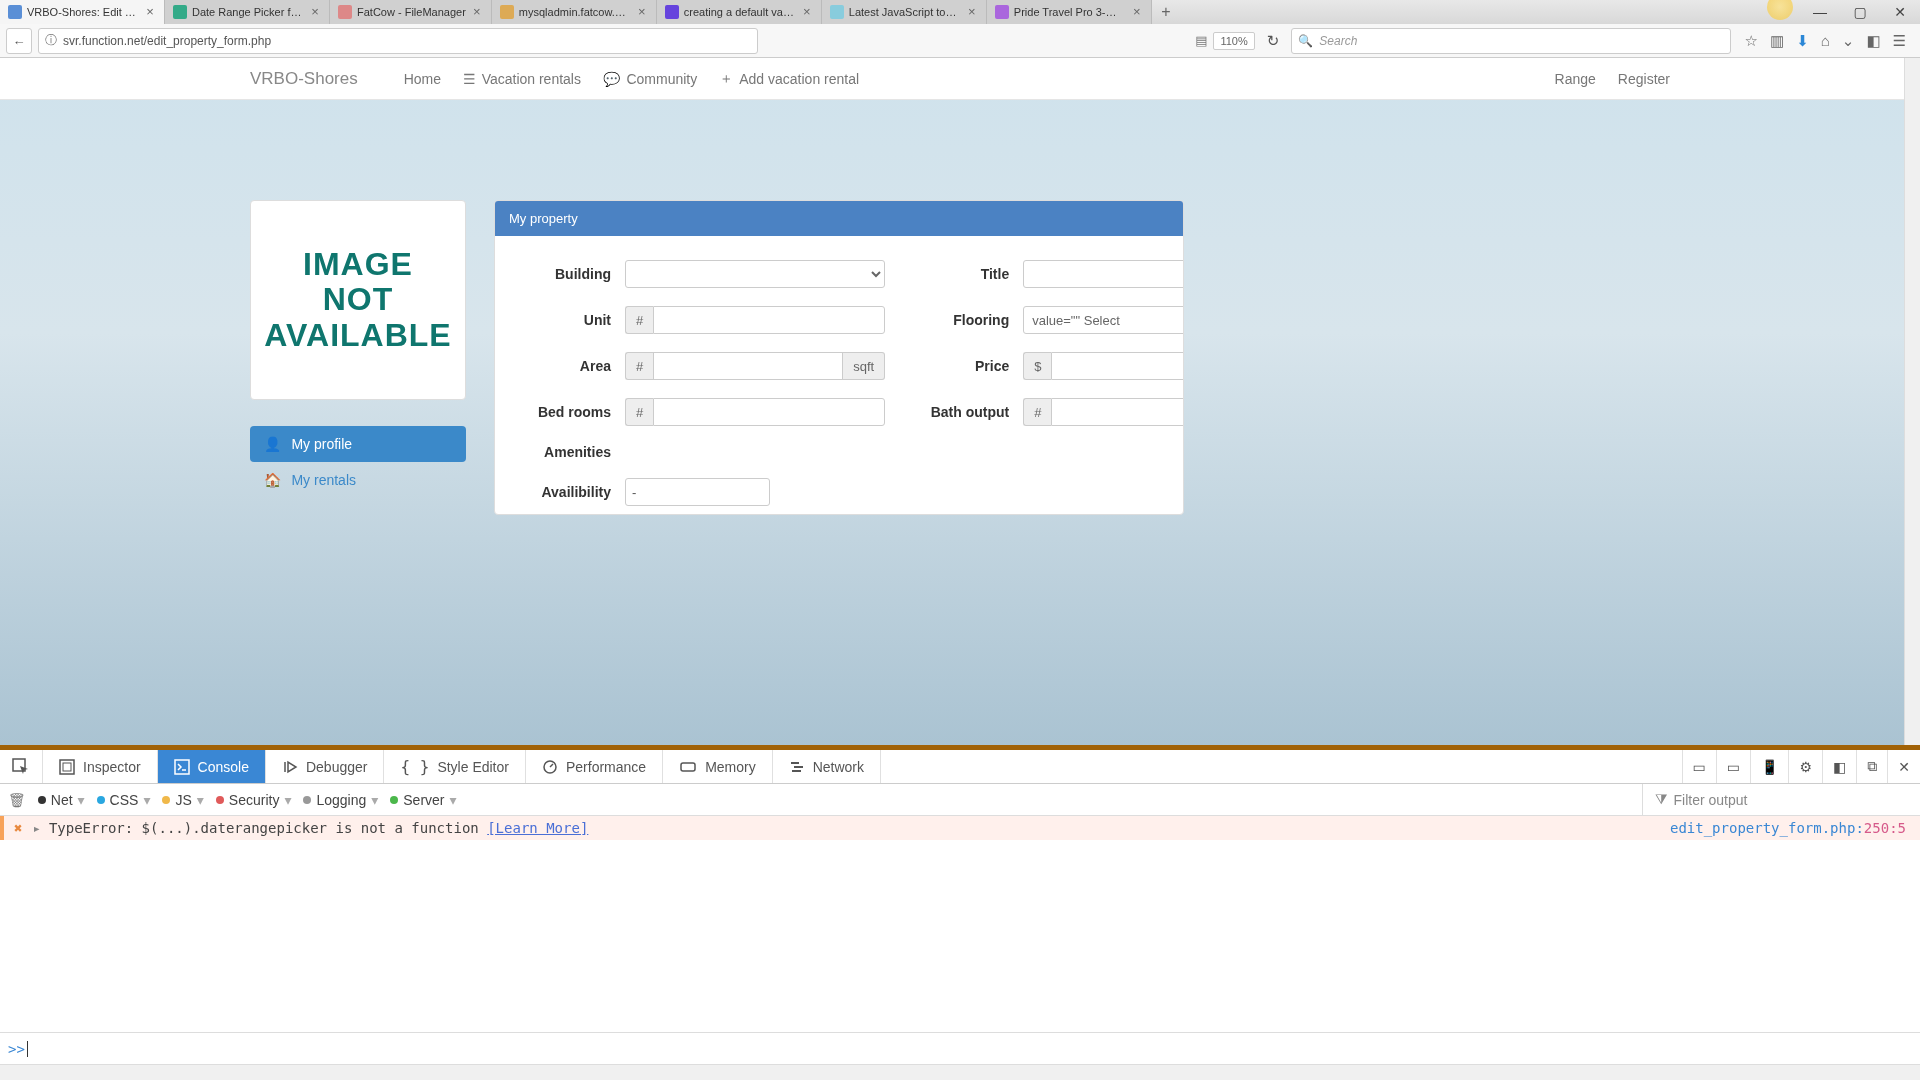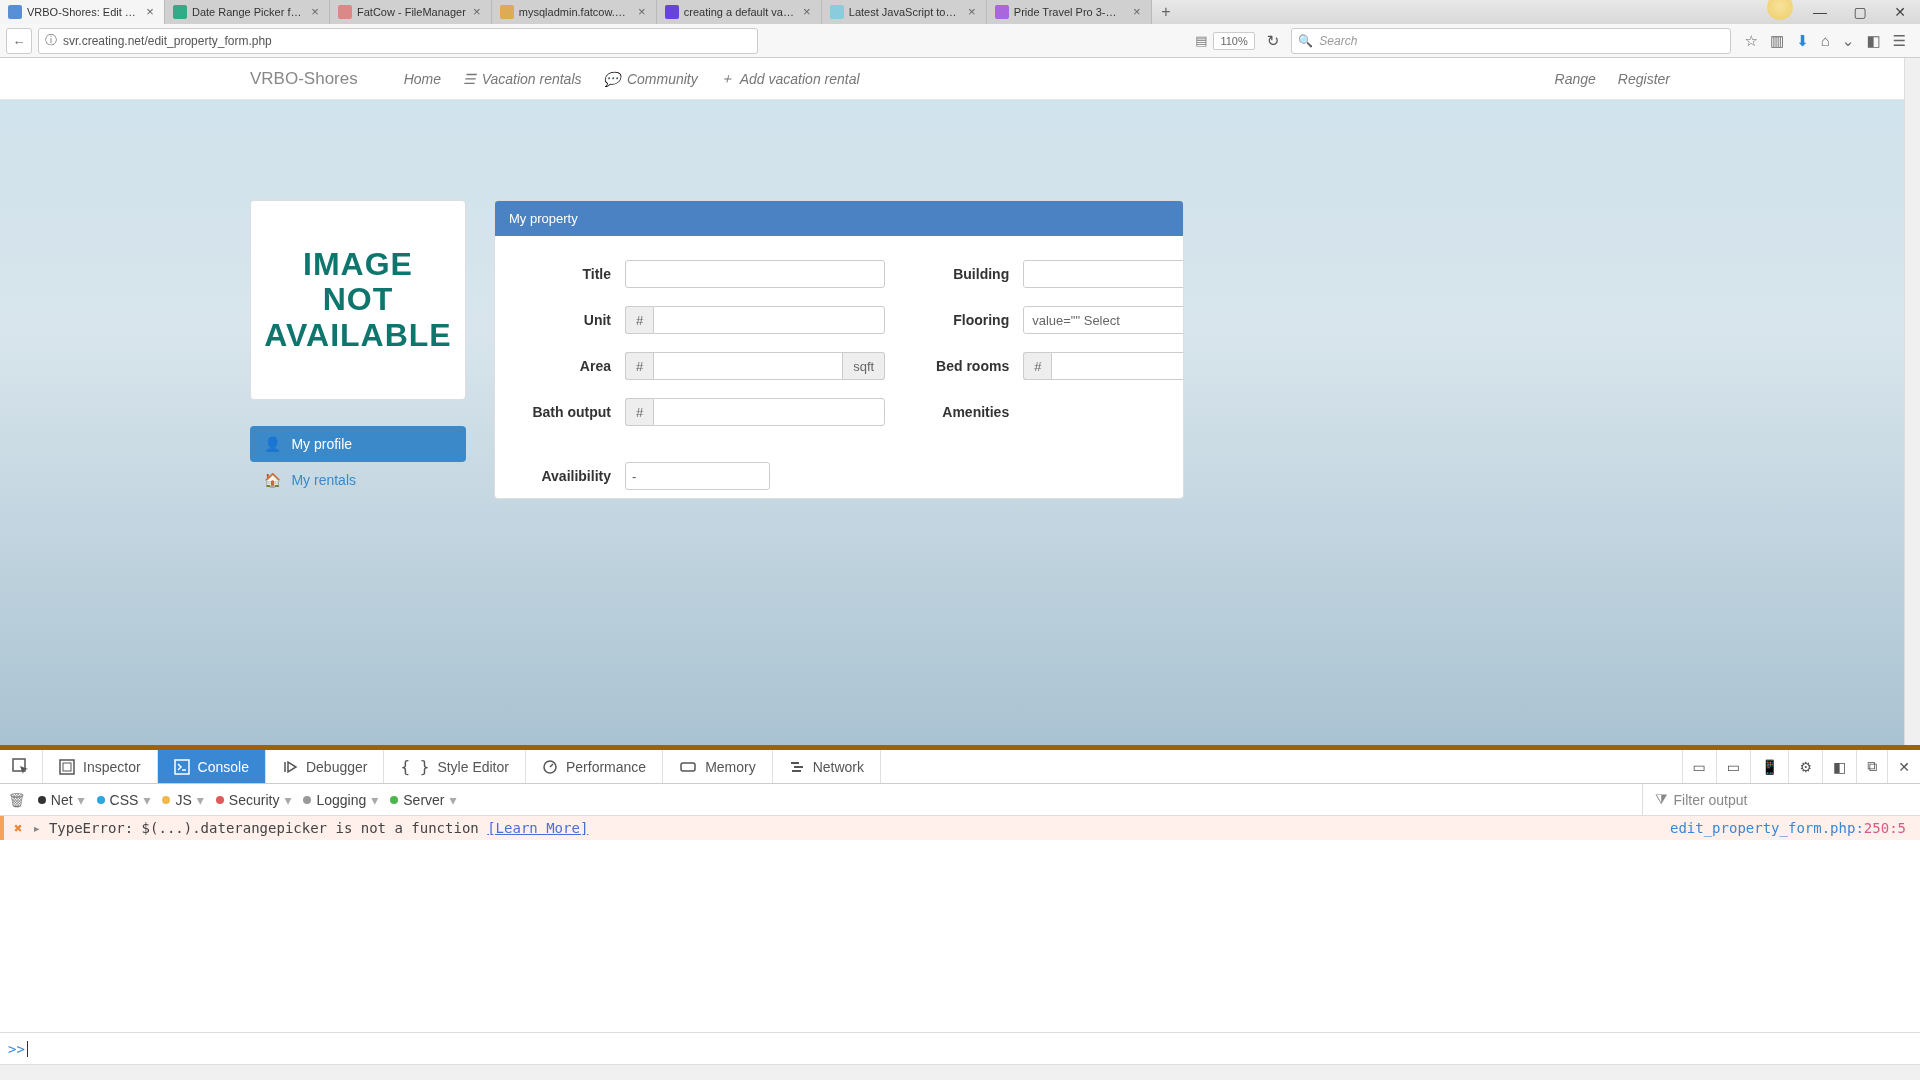--- a/index.html
+++ b/index.html
@@ -27,21 +27,21 @@
 .reload { font-size: 15px; color: #555; padding: 0 6px; }
 .search-bar { flex: 1; height: 26px; border: 1px solid #ccc; border-radius: 3px; background: #fff; display: flex; align-items: center; padding: 0 6px; gap: 6px; font-size: 12px; color: #999; }
 .tb-icons { display: flex; gap: 12px; padding: 0 8px; color: #666; font-size: 15px; }
 .tb-icons .dl { color: #2b87d6; }
 
 
 .page { position: relative; height: calc(100vh - 24px - 34px - 335px); overflow: hidden; }
 .page-bg { position: absolute; inset: 0; background: linear-gradient(180deg,#cfe2ec 0%,#d8e5ec 40%,#aac3d2 100%); }
 .site-nav { position: relative; height: 42px; background: #fff; border-bottom: 1px solid #e5e5e5; display: flex; align-items: center; padding: 0 250px; gap: 22px; font-size: 14px; color: #777; }
 .site-nav .brand { color: #888; font-size: 17px; margin-right: 24px; }
-.site-nav .nav-item { display: flex; align-items: center; gap: 6px; cursor: pointer; font-style: italic; }
+.site-nav .nav-item { display: flex; align-items: center; gap: 6px; cursor: pointer; }
 .site-nav .spacer { flex: 1; }
 
 .content-wrap { position: relative; padding: 100px 250px 0; display: flex; gap: 28px; }
 .sidebar { width: 216px; }
 .img-card { background: #fff; border: 1px solid #ddd; border-radius: 4px; padding: 8px; height: 200px; display: flex; align-items: center; justify-content: center; text-align: center; }
 .img-card .txt { color: #0f766e; font-weight: bold; font-size: 32px; line-height: 1.1; letter-spacing: 1px; }
 .side-menu { margin-top: 26px; }
 .side-item { display: flex; align-items: center; gap: 10px; padding: 10px 14px; border-radius: 4px; font-size: 14px; }
 .side-item.active { background: #3b89c9; color: #fff; }
 .side-item.inactive { color: #3b89c9; }
@@ -144,21 +144,21 @@
     <div>—</div>
     <div>▢</div>
     <div>✕</div>
   </div>
 </div>
 
 <div class="toolbar">
   <div class="nav-btn">←</div>
   <div class="url-bar">
     <span>ⓘ</span>
-    <span class="url-text">svr.creating.net/edit_property_form.php</span>
+    <span class="url-text">svr.function.net/edit_property_form.php</span>
   </div>
   <div style="flex:1"></div>
   <span style="color:#777">▤</span>
   <span class="zoom-ind">110%</span>
   <span class="reload">↻</span>
   <div class="search-bar">
     <span>🔍</span>
     <span style="font-style:italic">Search</span>
   </div>
   <div class="tb-icons">
@@ -209,44 +209,52 @@
           <span>My rentals</span>
         </div>
       </div>
     </div>
 
     <div class="main-panel">
       <div class="panel-head">My property</div>
       <div class="panel-body">
         <div class="form-grid">
           <div class="form-row">
+            <div class="flabel">Building</div>
+            <select class="fselect"><option></option></select>
+          </div>
+          <div class="form-row">
             <div class="flabel">Title</div>
             <input class="finput" style="">
-          </div>
-          <div class="form-row">
-            <div class="flabel">Building</div>
-            <select class="fselect"><option></option></select>
           </div>
           <div class="form-row">
             <div class="flabel">Unit</div>
             <div class="input-group">
               <span class="addon left">#</span>
               <input class="finput spinner" style="">
             </div>
           </div>
           <div class="form-row">
             <div class="flabel">Flooring</div>
             <select class="fselect"><option>value="" Select</option></select>
           </div>
           <div class="form-row">
             <div class="flabel">Area</div>
             <div class="input-group">
               <span class="addon left">#</span>
               <input class="finput spinner" style="">
               <span class="addon right">sqft</span>
+            </div>
+          </div>
+          <div class="form-row">
+            <div class="flabel">Price</div>
+            <div class="input-group">
+              <span class="addon left">$</span>
+              <input class="finput spinner" style="">
+
             </div>
           </div>
           <div class="form-row">
             <div class="flabel">Bed rooms</div>
             <div class="input-group">
               <span class="addon left">#</span>
               <input class="finput spinner" style="">
             </div>
           </div>
           <div class="form-row">

